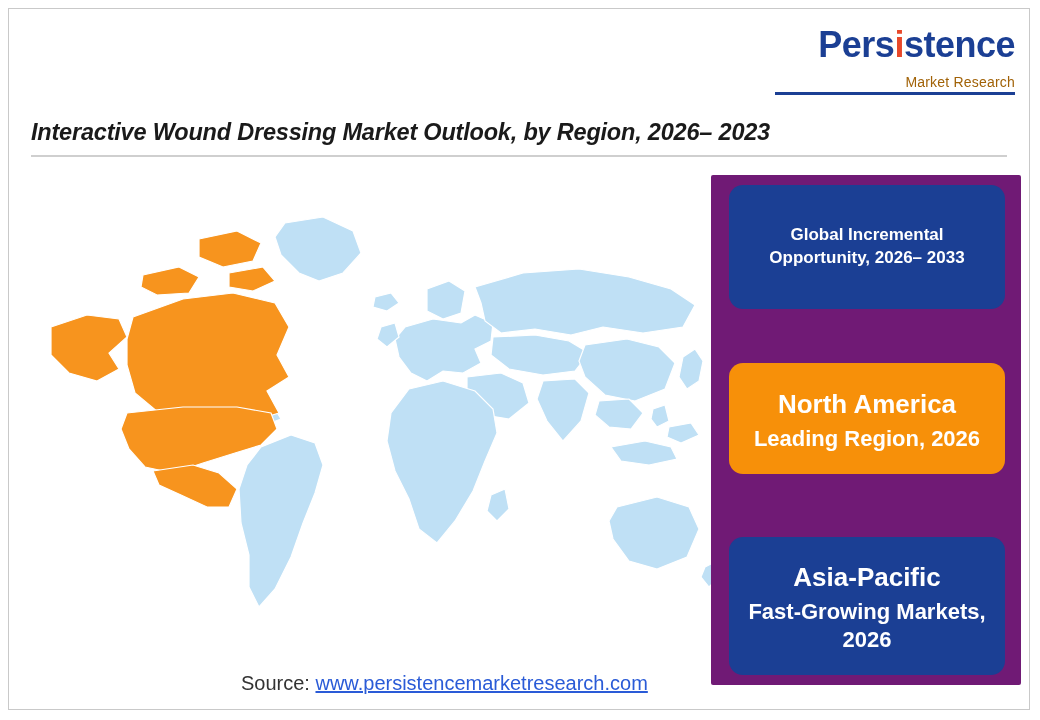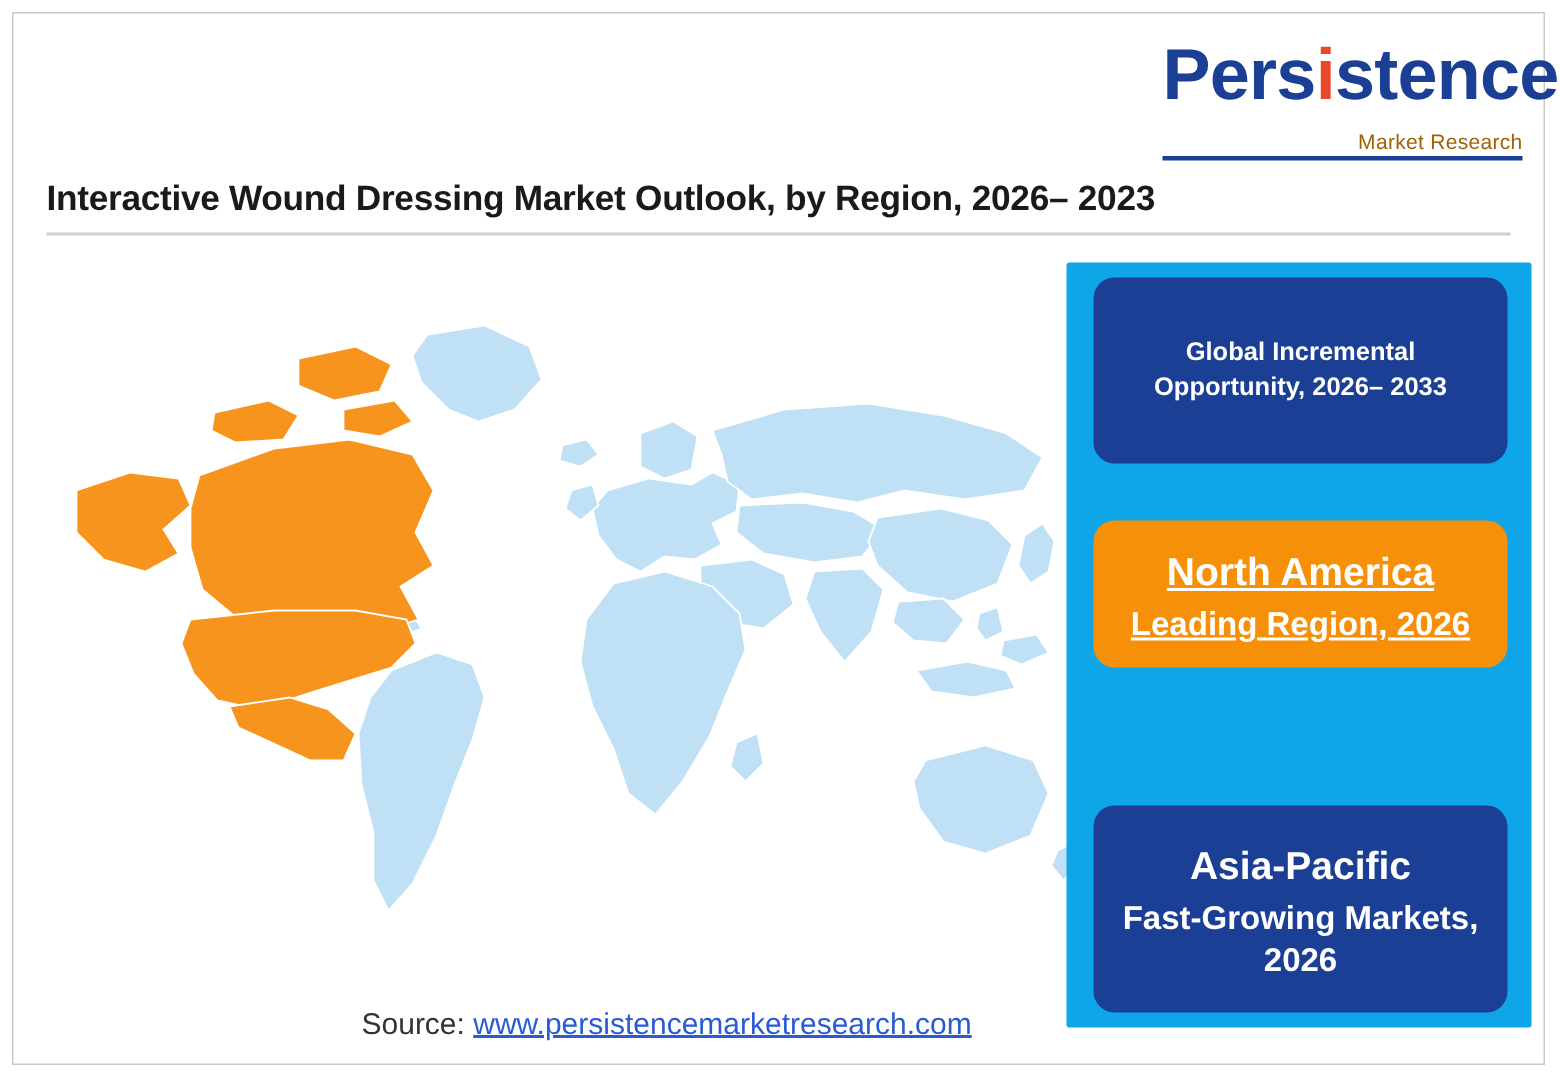--- a/index.html
+++ b/index.html
@@ -27,21 +27,21 @@
   
   .logo {
     position: absolute;
     right: 14px;
     top: 18px;
     width: 240px;
     text-align: right;
     line-height: 1;
   }
   .logo-main {
-    font-size: 48px;
+    font-size: 36px;
     font-weight: bold;
     color: #1b3f94;
     letter-spacing: -0.5px;
     font-family: "Liberation Sans", sans-serif;
   }
   .logo-sub {
     font-size: 14px;
     font-weight: normal;
     color: #a16207;
     margin-top: 12px;
@@ -64,20 +64,21 @@
     width: 1020px;
     padding: 0 22px;
     box-sizing: border-box;
   }
   .title {
     font-size: 23.5px;
     font-weight: bold;
     color: #1a1a1a;
     letter-spacing: -0.2px;
     white-space: nowrap;
+    font-style: italic;
   }
   .title-rule {
     margin-top: 9px;
     height: 2px;
     background: #cfcfcf;
     width: 100%;
   }
   
   .map-area {
     position: absolute;
@@ -91,21 +92,21 @@
     width: 100%;
     height: 100%;
   }
   
   .panel {
     position: absolute;
     right: 8px;
     top: 166px;
     width: 310px;
     height: 510px;
-    background: #0ea5e9;
+    background: #701a75;
     border-radius: 2px;
   }
   .card {
     position: absolute;
     left: 18px;
     width: 276px;
     border-radius: 14px;
     box-sizing: border-box;
     display: flex;
     flex-direction: column;
@@ -114,24 +115,23 @@
     text-align: center;
     color: #ffffff;
     padding: 10px 14px;
   }
   .card-1 {
     top: 10px;
     height: 124px;
     background: #1b3f94;
   }
   .card-2 {
-    top: 172px;
-    height: 98px;
+    top: 188px;
+    height: 111px;
     background: #f79009;
-    text-decoration: underline;
   }
   .card-3 {
     top: 362px;
     height: 138px;
     background: #1b3f94;
   }
   .card-line-sm {
     font-size: 17px;
     font-weight: bold;
     line-height: 1.35;

